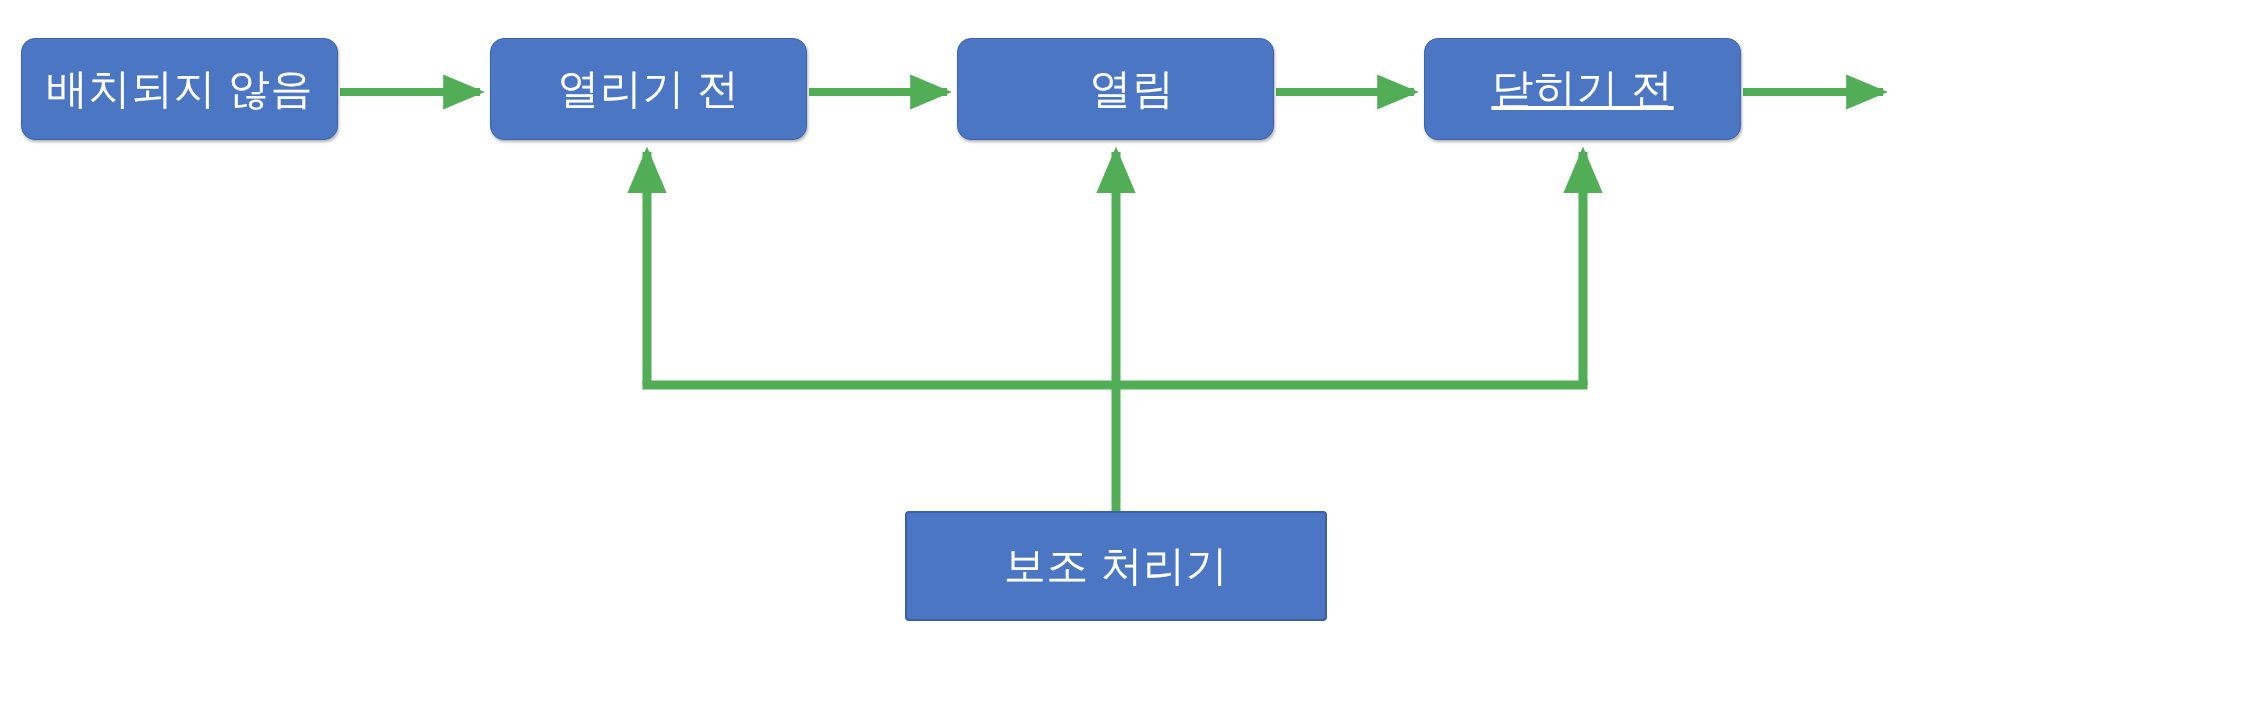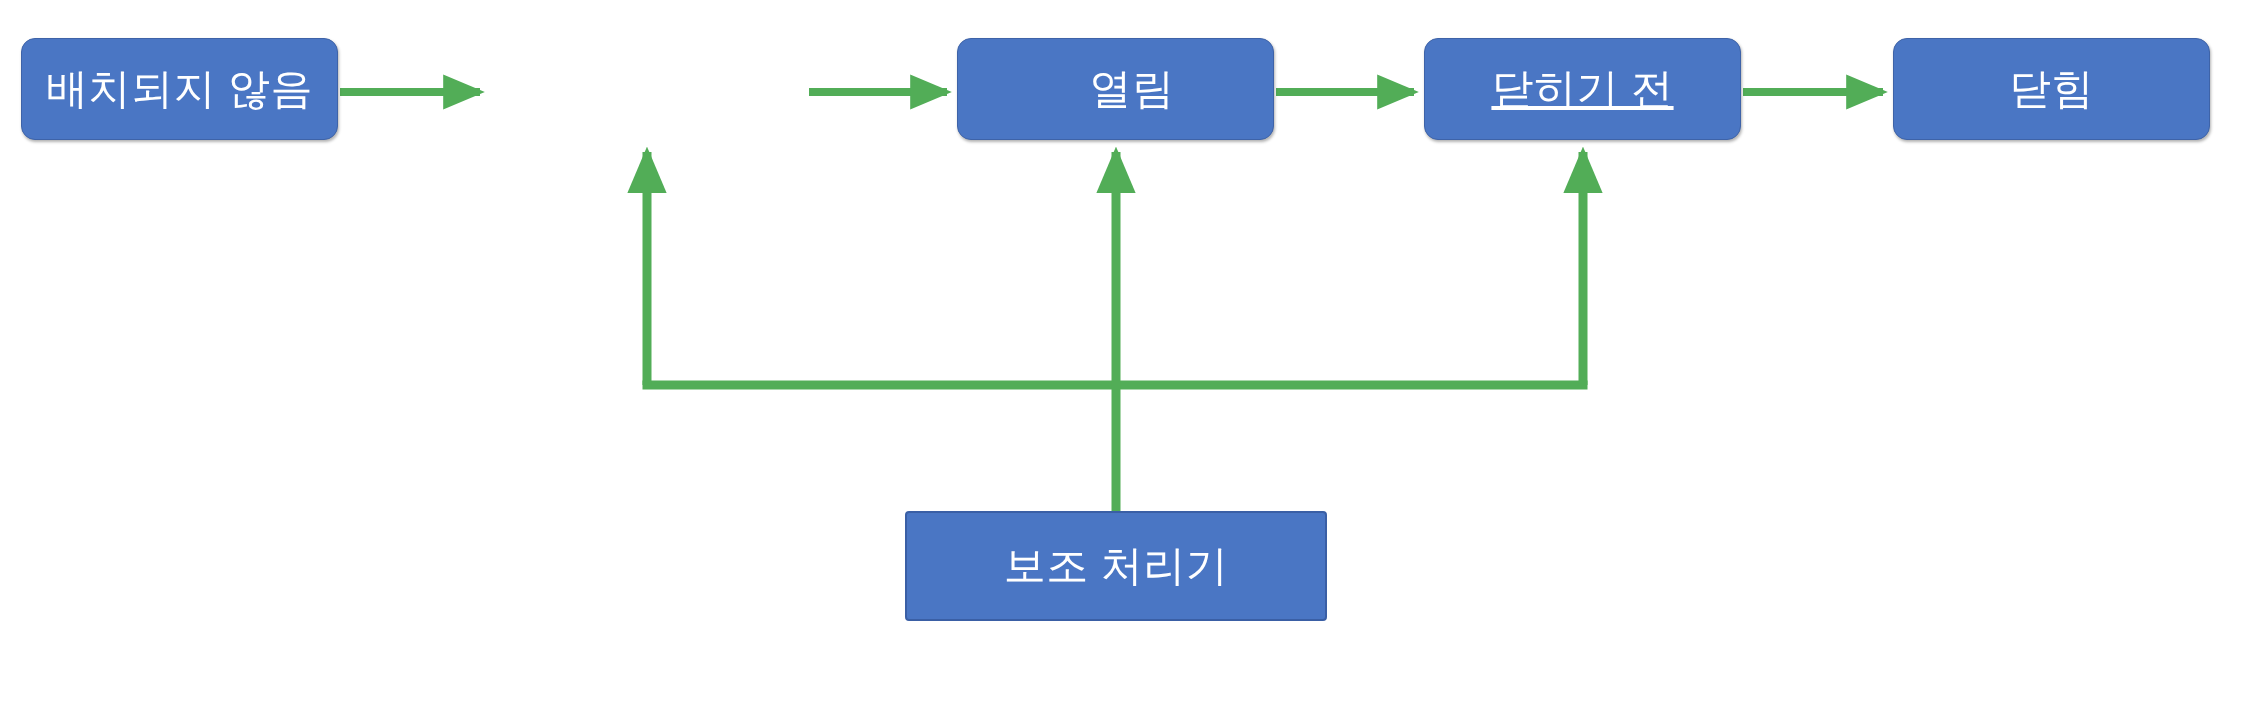--- a/index.html
+++ b/index.html
@@ -91,30 +91,30 @@
 
     <g>
       <path d="M 1116,513 L 1116,152" stroke="#52ad57" stroke-width="9" fill="none" marker-end="url(#arrowhead)"></path>
     </g>
   </svg>
 
   <div class="node rounded" style="left:21px; top:38px; width:317px; height:102px;">
     <span>배치되지 않음</span>
   </div>
 
+  <div class="node rounded" style="left:490px; top:38px; width:317px; height:102px;">
+    <span>열리기 전</span>
+  </div>
 
   <div class="node rounded" style="left:957px; top:38px; width:317px; height:102px;padding-left:33px;">
     <span>열림</span>
   </div>
 
   <div class="node rounded" style="left:1424px; top:38px; width:317px; height:102px;text-decoration:underline;">
     <span>닫히기 전</span>
   </div>
 
-  <div class="node rounded" style="left:1893px; top:38px; width:317px; height:102px;">
-    <span>닫힘</span>
-  </div>
 
   <div class="node square" style="left:905px; top:511px; width:422px; height:110px;">
     <span>보조 처리기</span>
   </div>
 
 </div>
 
 </body></html>

